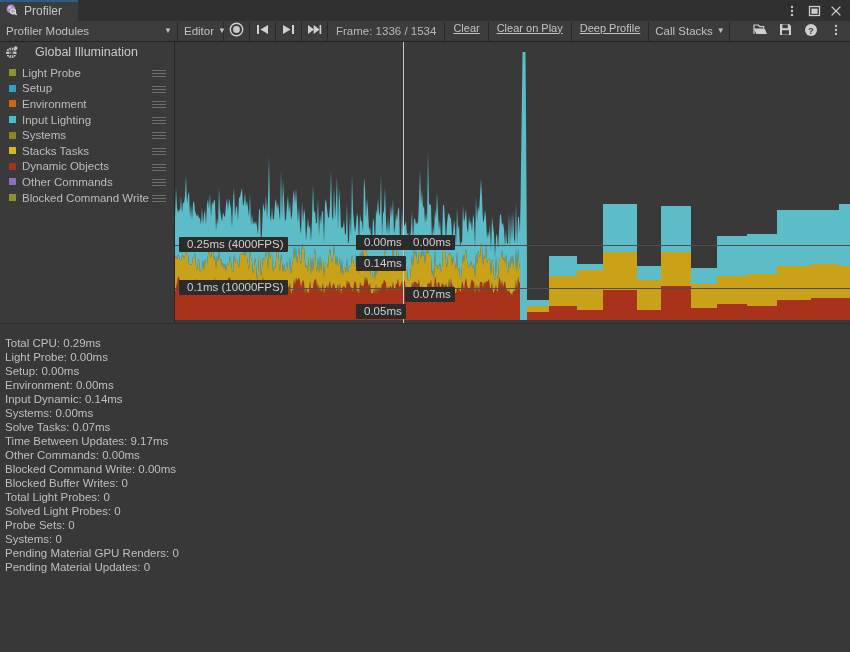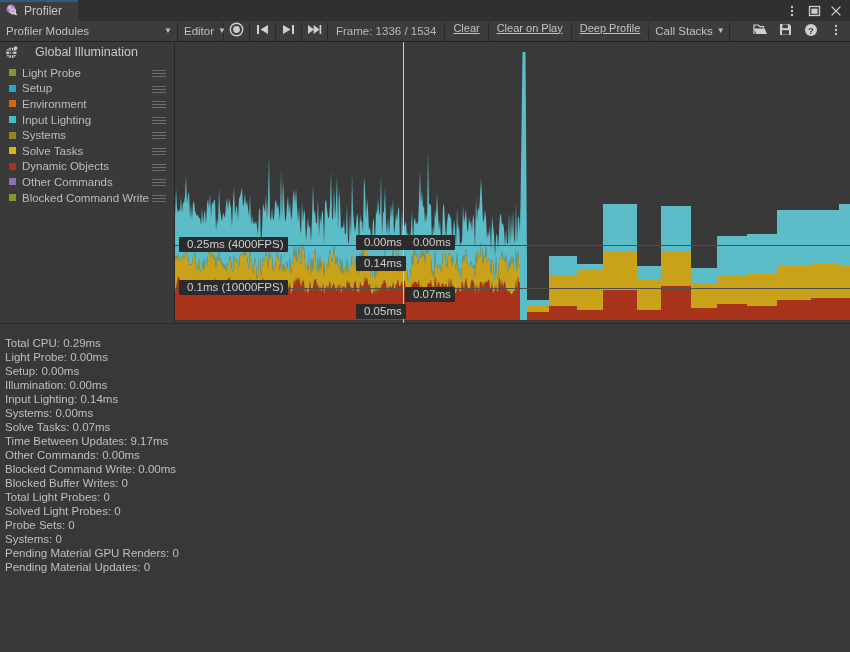--- a/index.html
+++ b/index.html
@@ -336,21 +336,21 @@
           <span class="mod-label">Systems</span>
           <span class="drag-handle">
               <i></i>
               <i></i>
               <i></i>
             </span>
         </div>
 
         <div class="mod-row">
           <span class="swatch" style="background:#d9b51b"></span>
-          <span class="mod-label">Solve Tasks</span>
+          <span class="mod-label">Stacks Tasks</span>
           <span class="drag-handle">
               <i></i>
               <i></i>
               <i></i>
             </span>
         </div>
 
         <div class="mod-row">
           <span class="swatch" style="background:#a8331a"></span>
           <span class="mod-label">Dynamic Objects</span>
@@ -407,22 +407,22 @@
       <div class="chip" style="left:230px; top:193px">0.00ms</div>
       <div class="chip" style="left:230px; top:245px">0.07ms</div>
     </div>
   </div>
 
   <div class="statpanel">
     <div class="stat-list" id="stat-list">
         <div class="stat-row">Total CPU: 0.29ms</div>
         <div class="stat-row">Light Probe: 0.00ms</div>
         <div class="stat-row">Setup: 0.00ms</div>
-        <div class="stat-row">Illumination: 0.00ms</div>
-        <div class="stat-row">Input Lighting: 0.14ms</div>
+        <div class="stat-row">Environment: 0.00ms</div>
+        <div class="stat-row">Input Dynamic: 0.14ms</div>
         <div class="stat-row">Systems: 0.00ms</div>
         <div class="stat-row">Solve Tasks: 0.07ms</div>
         <div class="stat-row">Time Between Updates: 9.17ms</div>
         <div class="stat-row">Other Commands: 0.00ms</div>
         <div class="stat-row">Blocked Command Write: 0.00ms</div>
         <div class="stat-row">Blocked Buffer Writes: 0</div>
         <div class="stat-row">Total Light Probes: 0</div>
         <div class="stat-row">Solved Light Probes: 0</div>
         <div class="stat-row">Probe Sets: 0</div>
         <div class="stat-row">Systems: 0</div>

